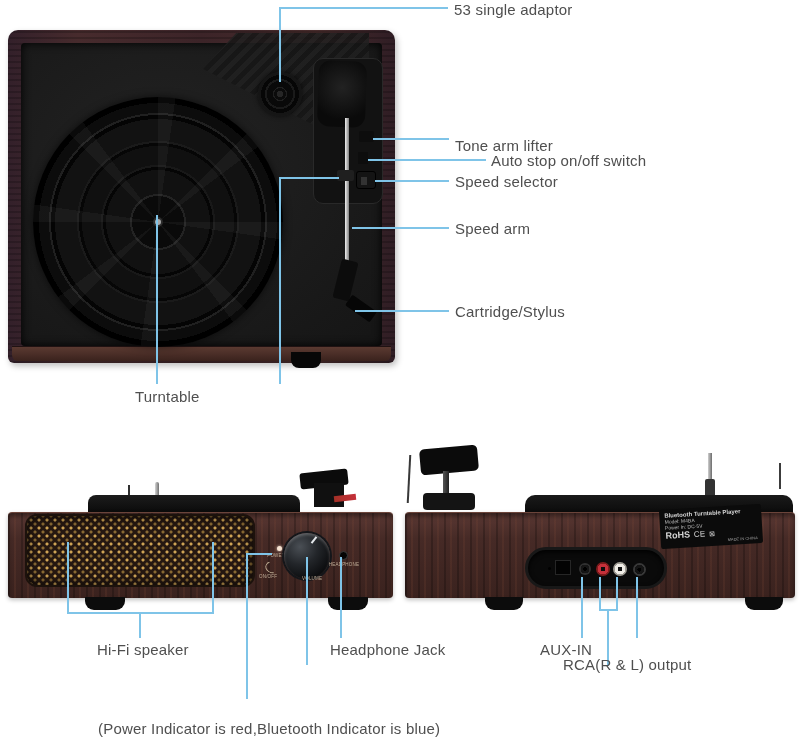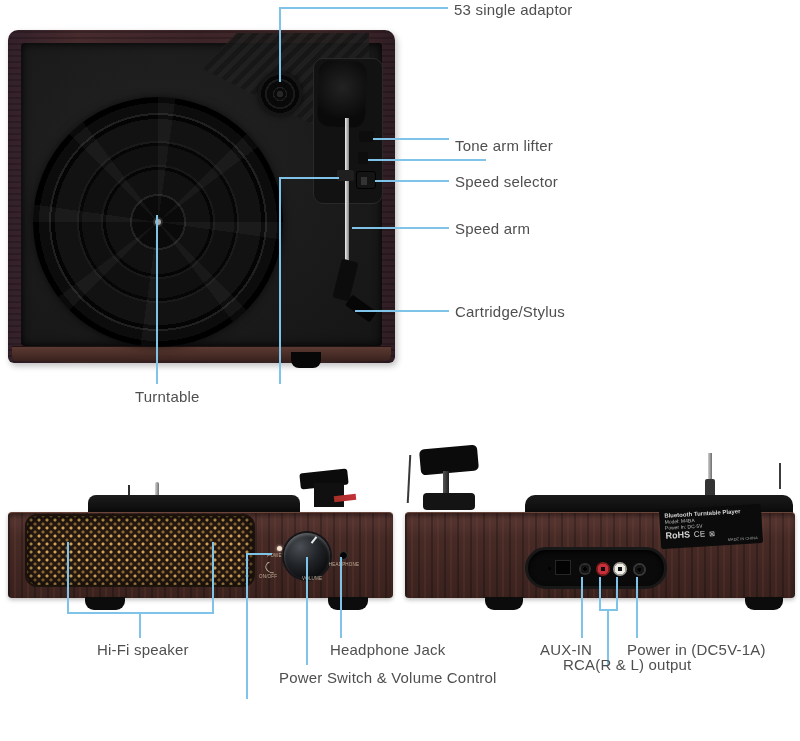--- a/index.html
+++ b/index.html
@@ -222,24 +222,24 @@
     <line class="ld" x1="307" y1="557" x2="307" y2="665"></line>
     <line class="ld" x1="341" y1="557" x2="341" y2="638"></line>
     <line class="ld" x1="582" y1="577" x2="582" y2="638"></line>
     <polyline class="ld" points="600,577 600,610 617,610 617,577"></polyline>
     <line class="ld" x1="608" y1="610" x2="608" y2="666"></line>
     <line class="ld" x1="637" y1="577" x2="637" y2="638"></line>
   </svg>
 
   <div class="lbl" style="left:454px;top:1px;z-index:6">53 single adaptor</div>
   <div class="lbl" style="left:455px;top:137px;z-index:6">Tone arm lifter</div>
+  <div class="lbl" style="left:491px;top:152px;z-index:6">Auto stop on/off switch</div>
   <div class="lbl" style="left:455px;top:173px;z-index:6">Speed selector</div>
   <div class="lbl" style="left:455px;top:220px;z-index:6">Speed arm</div>
   <div class="lbl" style="left:455px;top:303px;z-index:6">Cartridge/Stylus</div>
   <div class="lbl" style="left:135px;top:388px;z-index:6">Turntable</div>
   <div class="lbl" style="left:97px;top:641px;z-index:6">Hi-Fi speaker</div>
   <div class="lbl" style="left:330px;top:641px;z-index:6">Headphone Jack</div>
-  <div class="lbl" style="left:279px;top:669px;z-index:6">Power Switch &amp; Volume Control</div>
+  <div class="lbl" style="left:98px;top:720px;z-index:6">(Power Indicator is red,Bluetooth Indicator is blue)</div>
   <div class="lbl" style="left:540px;top:641px;z-index:6">AUX-IN</div>
-  <div class="lbl" style="left:627px;top:641px;z-index:6">Power in (DC5V-1A)</div>
   <div class="lbl" style="left:563px;top:656px;z-index:6">RCA(R &amp; L) output</div>
 
 </div>
 
 </body></html>

